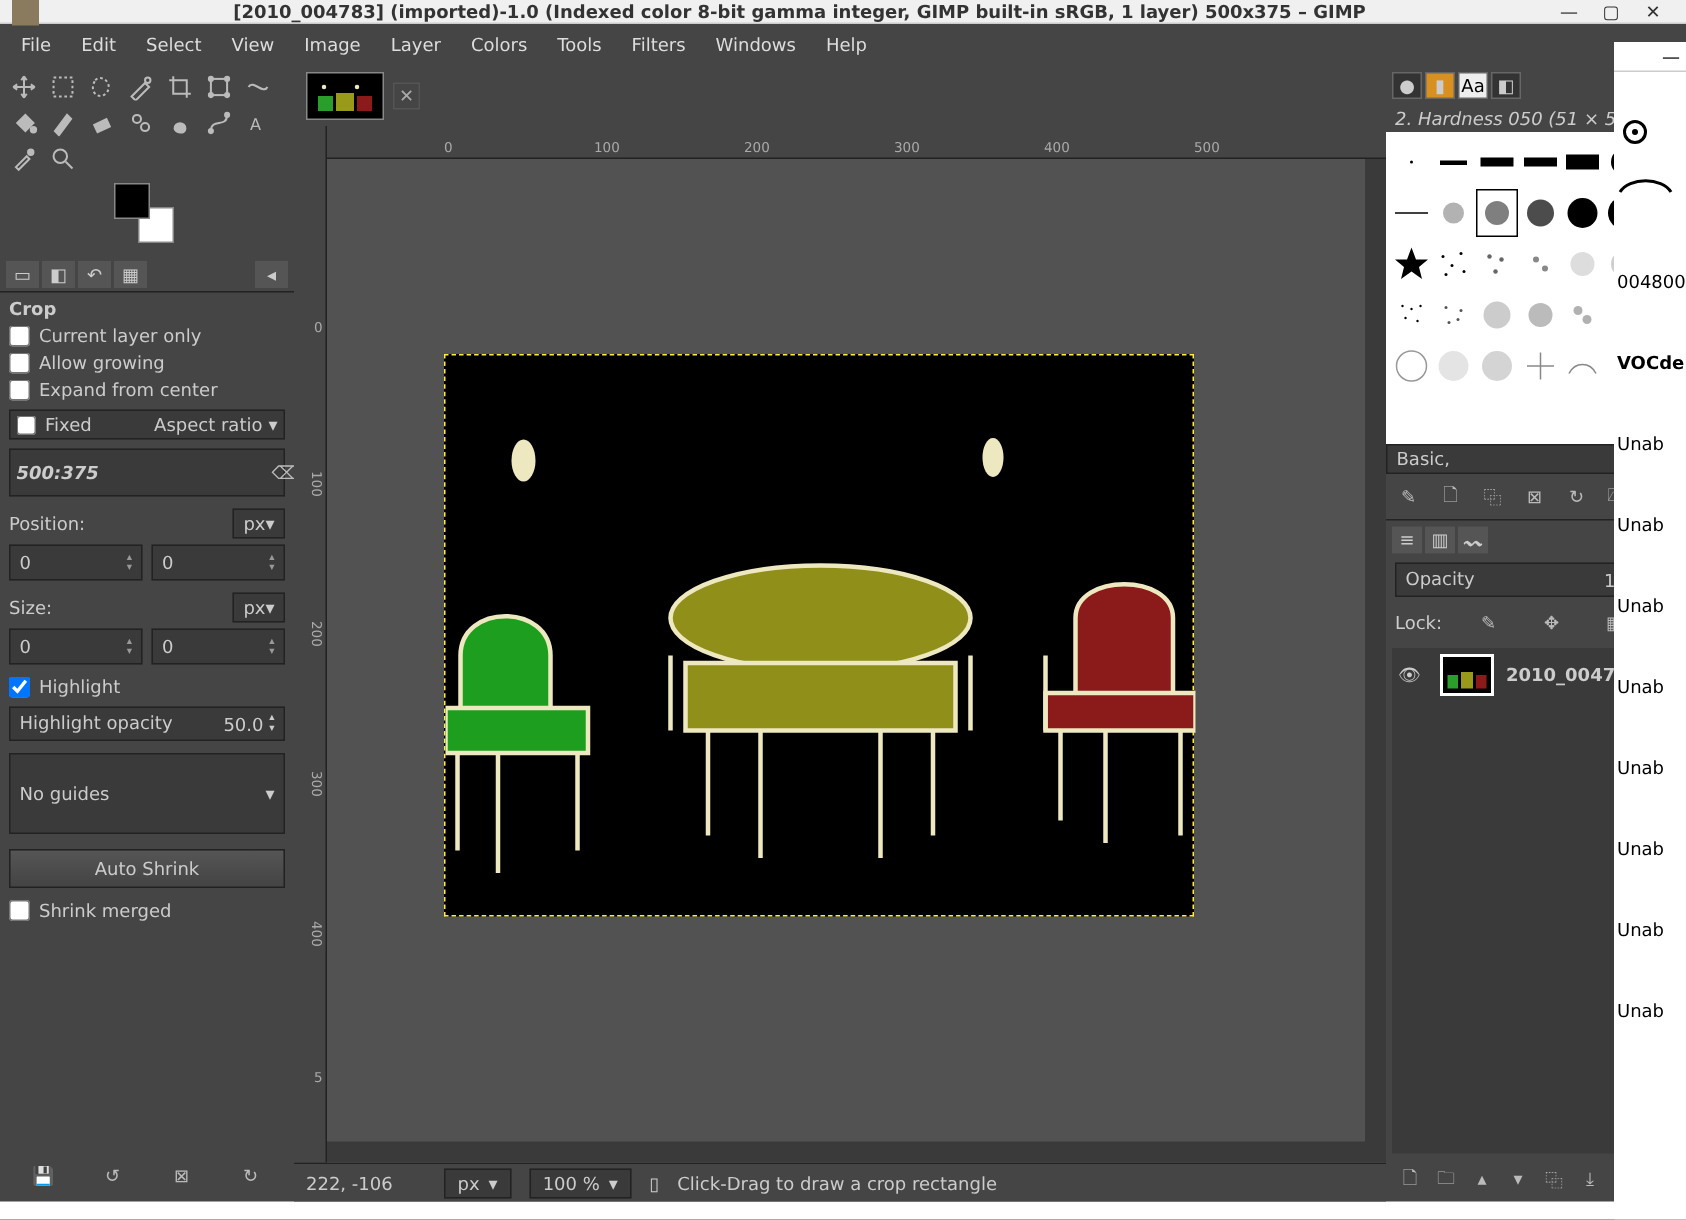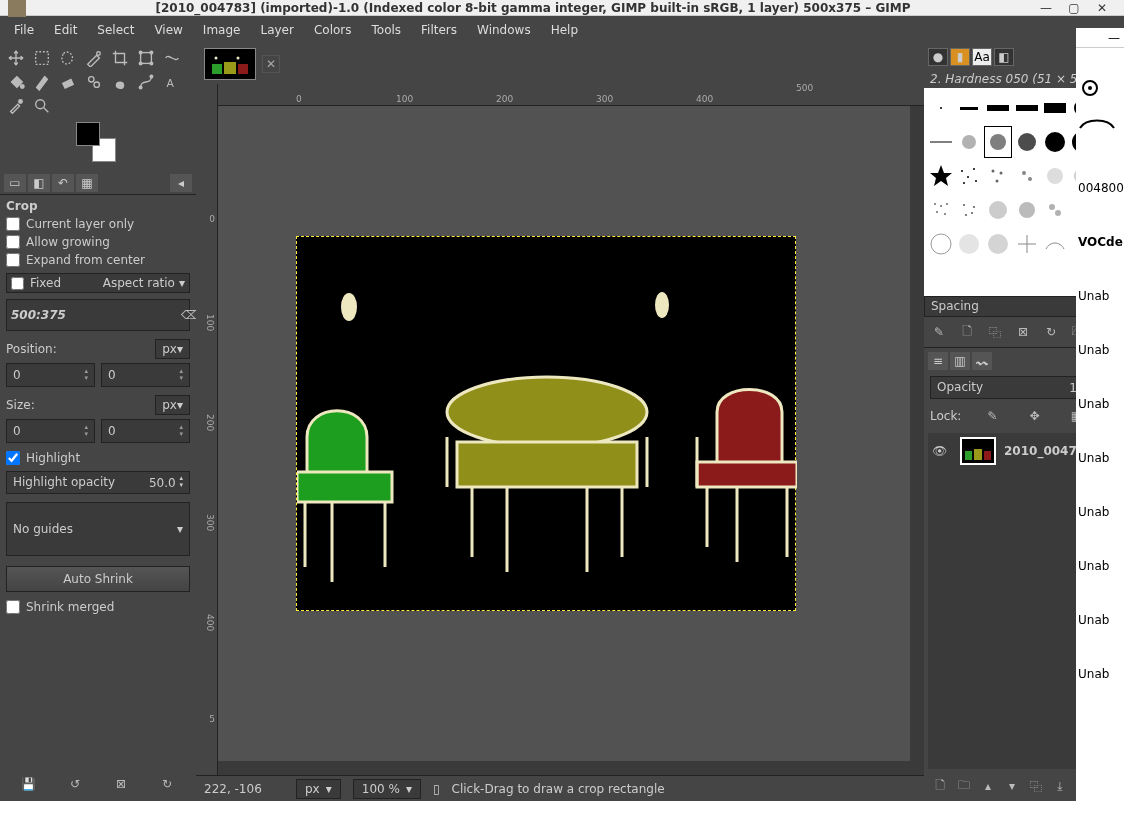--- a/index.html
+++ b/index.html
@@ -325,21 +325,21 @@
         <span class="ruler-tick" style="top:530px;right:2px;writing-mode:vertical-rl">400</span>
         <span class="ruler-tick" style="top:630px;right:2px">5</span>
       </div>
       <div class="canvaswrap">
         <div class="hruler">
           <span class="ruler-tick" style="left:78px;bottom:1px">0</span>
           <span class="ruler-tick" style="left:178px;bottom:1px">100</span>
           <span class="ruler-tick" style="left:278px;bottom:1px">200</span>
           <span class="ruler-tick" style="left:378px;bottom:1px">300</span>
           <span class="ruler-tick" style="left:478px;bottom:1px">400</span>
-          <span class="ruler-tick" style="left:578px;bottom:12px">500</span>
+          <span class="ruler-tick" style="left:578px;bottom:1px">500</span>
         </div>
         <div class="canvas">
           <div class="selection">
             <svg width="500" height="375" viewBox="0 0 500 375">
               <ellipse cx="52" cy="70" rx="8" ry="14" fill="#eee8c0"></ellipse>
               <ellipse cx="365" cy="68" rx="7" ry="13" fill="#eee8c0"></ellipse>
 
               <g stroke="#eee8c0" stroke-width="3">
                 <path d="M10 200 C10 165 70 165 70 200 L70 260 L10 260 Z" fill="#1e9e1e"></path>
                 <rect x="0" y="235" width="95" height="30" fill="#1e9e1e"></rect>
@@ -582,23 +582,23 @@
       <div class="brushcell">
           <svg width="26" height="26">
             <g fill="#999">
               <rect x="6" y="10" width="4" height="6"></rect>
               <rect x="14" y="8" width="4" height="8"></rect>
             </g>
           </svg>
         </div>
       <div class="brushcell"></div>
     </div>
-    <div class="spacing">
-        <span>Spacing</span>
-        <span><span>10.0</span> <span style="font-size:7px;line-height:7px;display:inline-block">▴<br>▾</span></span>
+    <div class="preset">
+        <span>Basic,</span>
+        <span>▾</span>
       </div>
     <div class="iconstrip">
       <span class="iconbtn">✎</span>
       <span class="iconbtn">🗋</span>
       <span class="iconbtn">⿻</span>
       <span class="iconbtn">⊠</span>
       <span class="iconbtn">↻</span>
       <span class="iconbtn">🗁</span>
     </div>
     <div class="layertabs">

